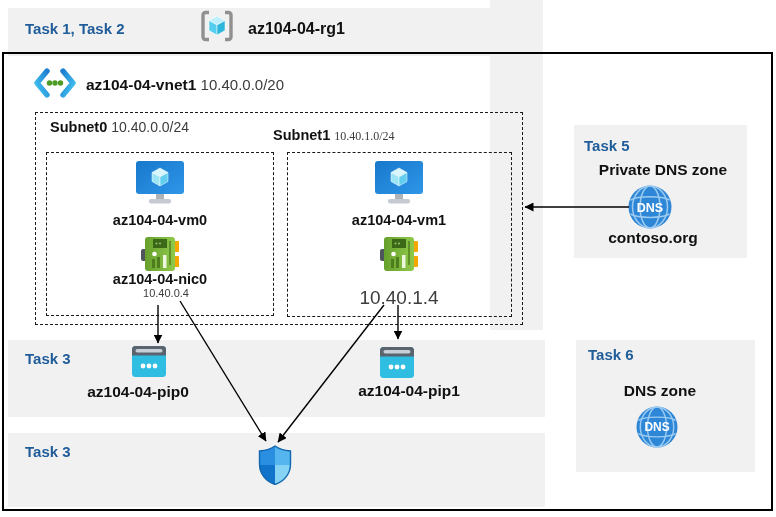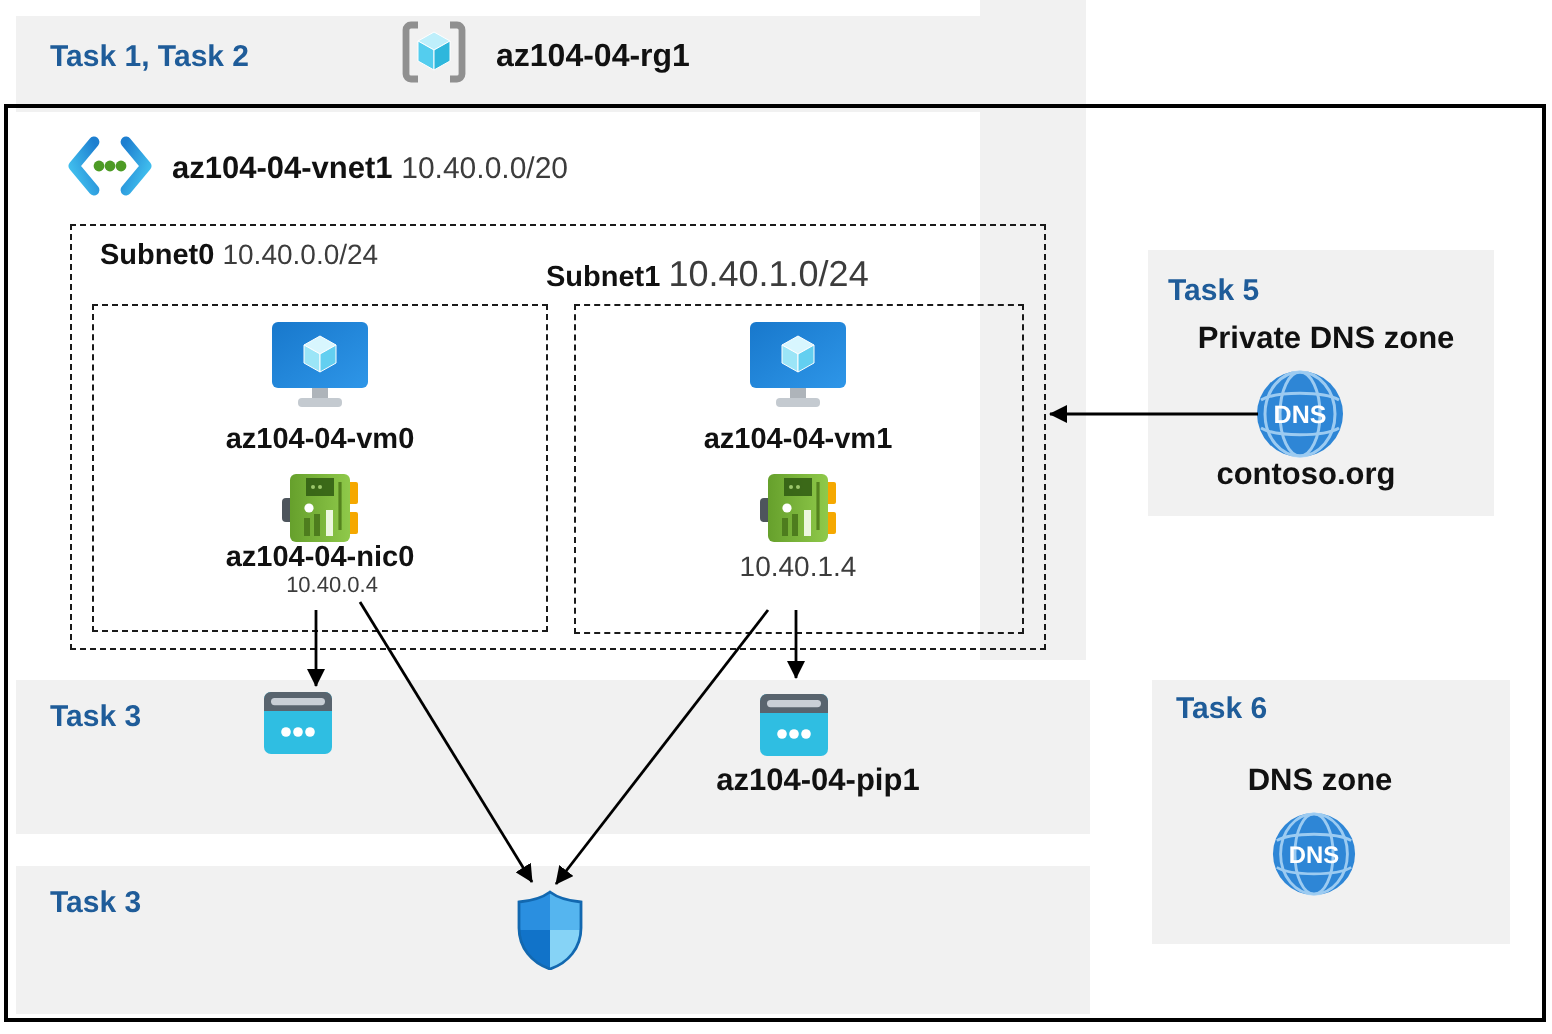--- a/index.html
+++ b/index.html
@@ -111,21 +111,21 @@
       <rect x="16" y="22" width="3" height="11" fill="#4E7D1E"></rect>
       <rect x="22" y="20" width="3.5" height="13" fill="#EDF7E0"></rect>
       <path d="M29,6 V30" stroke="#55831F" stroke-width="1.6" fill="none"></path>
     </svg>
   </div>
   <div class="abs center bold-name nowrap" style="left:90px;top:271px;width:140px;font-size:14.5px;">az104-04-nic0</div>
   <div class="abs center cidr nowrap" style="left:96px;top:287px;width:140px;font-size:11px;">10.40.0.4</div>
 
   <div class="abs nowrap" style="left:273px;top:127px;font-size:14.5px;">
     <span class="bold-name">Subnet1</span>
-    <span class="cidr" style="font-size:18px;">10.40.1.0/24</span>
+    <span class="cidr" style="font-size:12px;font-family:Liberation Serif, serif;">10.40.1.0/24</span>
   </div>
   <div class="abs dashed" style="left:287px;top:152px;width:223px;height:163px;"></div>
 
   <div class="abs" style="left:374px;top:161px;">
     <svg width="50" height="47" viewBox="0 0 50 47">
       <rect x="1" y="0" width="48" height="33" rx="3" fill="url(#gm0)"></rect>
       <polygon points="25,7 33,11.5 25,16 17,11.5" fill="#D8F6FE" stroke="#fff" stroke-width="0.5"></polygon>
       <polygon points="17,11.5 25,16 25,25 17,20.5" fill="#9BE5F7" stroke="#fff" stroke-width="0.5"></polygon>
       <polygon points="25,16 33,11.5 33,20.5 25,25" fill="#63CFF0" stroke="#fff" stroke-width="0.5"></polygon>
       <rect x="21" y="33" width="8" height="5" fill="#AEB4BA"></rect>
@@ -143,35 +143,36 @@
       <rect x="12" y="4" width="14" height="9" fill="#2F5A12" opacity="0.85"></rect>
       <circle cx="15.5" cy="8.5" r="1" fill="#9CC76B"></circle>
         <circle cx="19" cy="8.5" r="1" fill="#9CC76B"></circle>
       <circle cx="13.5" cy="19" r="2.3" fill="#fff"></circle>
       <rect x="11" y="24" width="3" height="9" fill="#4E7D1E"></rect>
       <rect x="16" y="22" width="3" height="11" fill="#4E7D1E"></rect>
       <rect x="22" y="20" width="3.5" height="13" fill="#EDF7E0"></rect>
       <path d="M29,6 V30" stroke="#55831F" stroke-width="1.6" fill="none"></path>
     </svg>
   </div>
-  <div class="abs center cidr nowrap" style="left:329px;top:275px;width:140px;font-size:14px;">10.40.1.4</div>
+  <div class="abs center cidr nowrap" style="left:329px;top:287px;width:140px;font-size:19px;">10.40.1.4</div>
 
   <div class="abs band" style="left:8px;top:340px;width:537px;height:77px;"></div>
   <div class="abs task-label nowrap" style="left:25px;top:350px;">Task 3</div>
 
   <div class="abs" style="left:132px;top:346px;">
     <svg width="34" height="31" viewBox="0 0 34 31">
       <rect x="0" y="0" width="34" height="31" rx="3.5" fill="#2FBEE2"></rect>
       <path d="M3.5,0 h27 a3.5,3.5 0 0 1 3.5,3.5 V9.5 H0 V3.5 a3.5,3.5 0 0 1 3.5,-3.5 Z" fill="#59646E"></path>
       <rect x="3.5" y="3" width="27" height="3.6" rx="1.8" fill="#C9CFD6"></rect>
       <circle cx="11" cy="20" r="2.4" fill="#fff"></circle>
       <circle cx="17" cy="20" r="2.4" fill="#fff"></circle>
       <circle cx="23" cy="20" r="2.4" fill="#fff"></circle>
     </svg>
   </div>
+  <div class="abs center bold-name nowrap" style="left:58px;top:383px;width:160px;font-size:15.5px;">az104-04-pip0</div>
 
   <div class="abs" style="left:380px;top:347px;">
     <svg width="34" height="31" viewBox="0 0 34 31">
       <rect x="0" y="0" width="34" height="31" rx="3.5" fill="#2FBEE2"></rect>
       <path d="M3.5,0 h27 a3.5,3.5 0 0 1 3.5,3.5 V9.5 H0 V3.5 a3.5,3.5 0 0 1 3.5,-3.5 Z" fill="#59646E"></path>
       <rect x="3.5" y="3" width="27" height="3.6" rx="1.8" fill="#C9CFD6"></rect>
       <circle cx="11" cy="20" r="2.4" fill="#fff"></circle>
       <circle cx="17" cy="20" r="2.4" fill="#fff"></circle>
       <circle cx="23" cy="20" r="2.4" fill="#fff"></circle>
     </svg>

